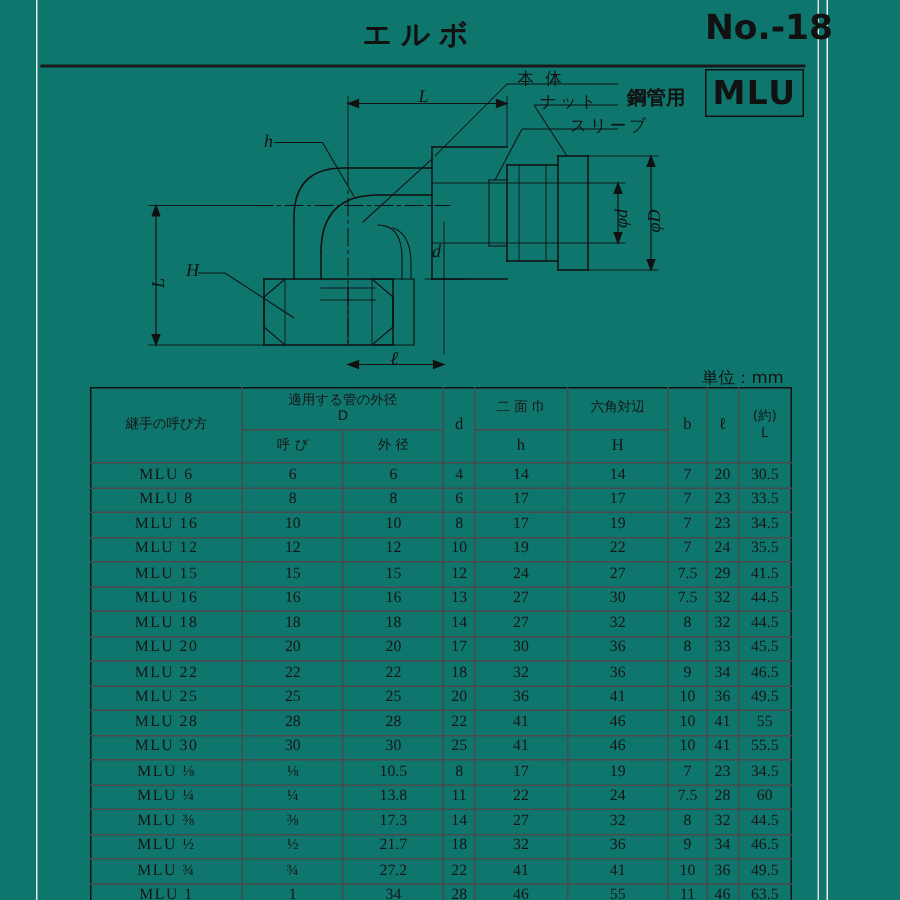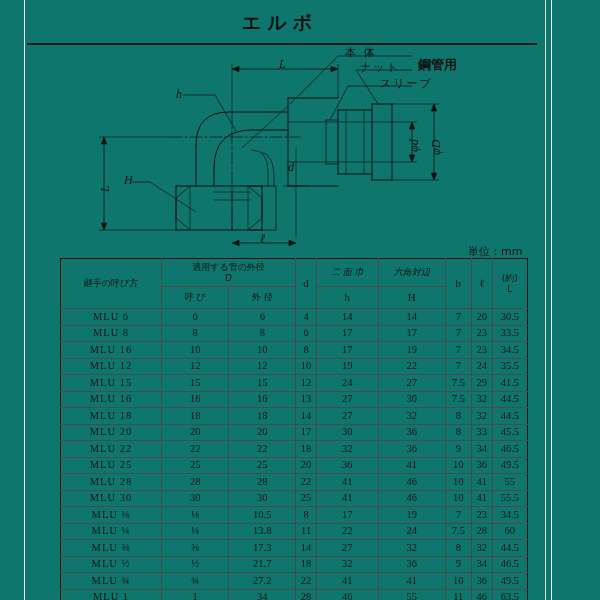--- a/index.html
+++ b/index.html
@@ -110,36 +110,38 @@
   .hdr-bot { height: 22px; }
   .tbl tbody td { height: 15.5px; }
   .tbl tbody td.name {
     letter-spacing: 1px;
     font-size: 10.5px;
   }
   .tbl .outer-top { border-top: 1.8px solid #111; }
   .tbl .outer-bot { border-bottom: 1.6px solid #111; }
   .tbl .outer-l { border-left: 1.4px solid #111; }
   .tbl .outer-r { border-right: 1.4px solid #111; }
-  .sub-under { border-bottom: 0.8px solid #5a5a5a; font-style: italic; }
+  .sub-under { border-bottom: 0.8px solid #5a5a5a; }
   .dcell { line-height: 1.25; }
 </style>
 </head>
 <body>
 
 <div id="page">
 
   <div class="page-edge-left"></div>
   <div class="page-edge-right"></div>
   <div class="page-edge-right2"></div>
 
   <div class="doc-title">エルボ</div>
+  <div class="doc-no">No.-18</div>
   <div class="head-rule"></div>
 
   <div class="series-label">鋼管用</div>
+  <div class="series-box">MLU</div>
 
   <svg class="drawing" viewBox="0 0 600 600" width="600" height="600" aria-hidden="true">
     <g fill="none" stroke="#111" stroke-width="1" stroke-linecap="square">
 
       <path d="M196 145 Q196 112 229 112 L288 112"></path>
       <path d="M214 168 Q214 130 252 130 L288 130"></path>
 
       <path d="M196 145 L196 186"></path>
       <path d="M214 168 L214 186"></path>
 

